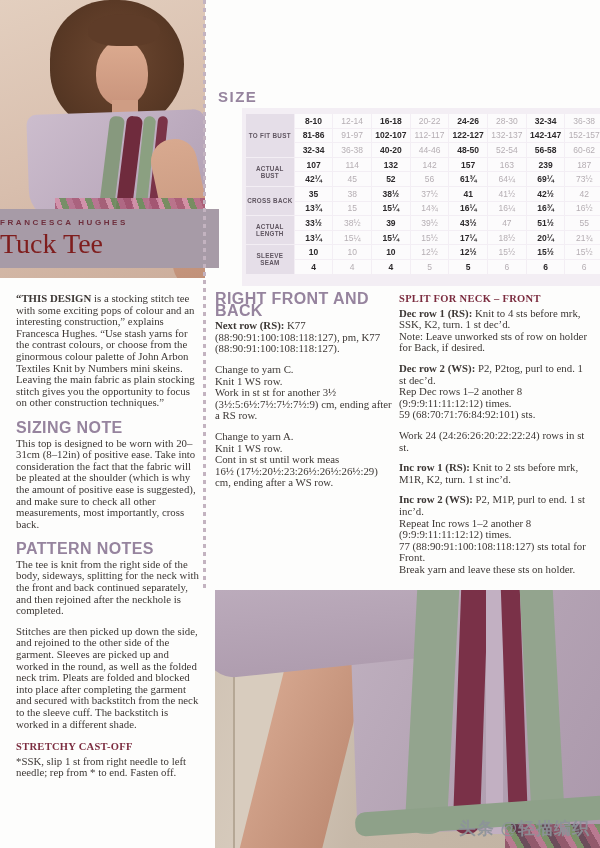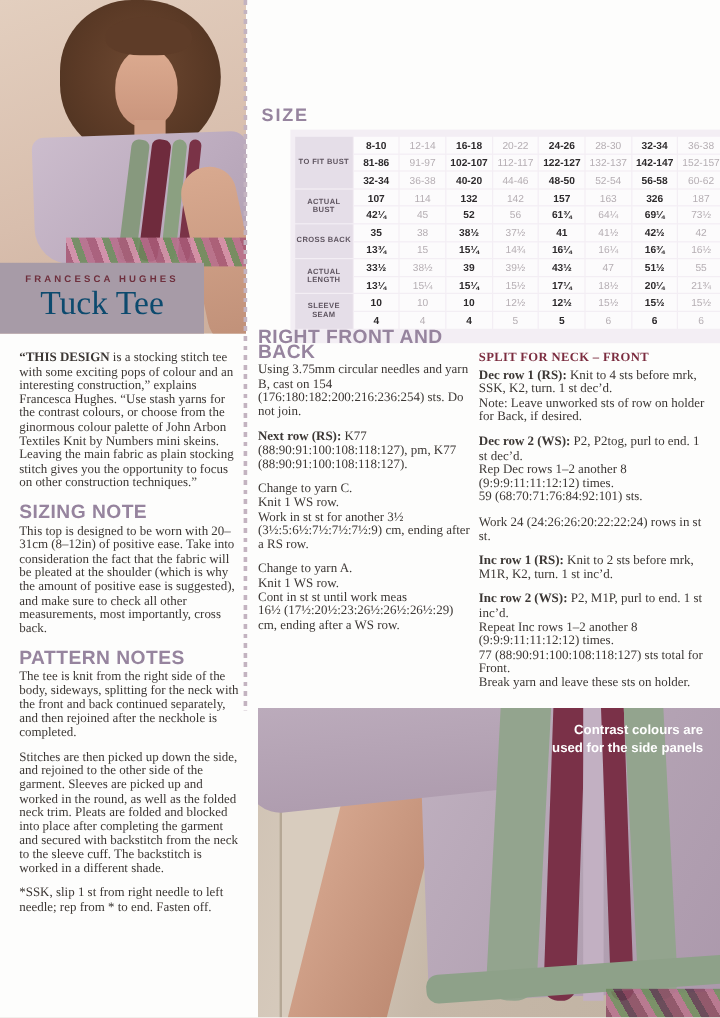--- a/index.html
+++ b/index.html
@@ -24,25 +24,25 @@
   .st-g1{left:104px;width:15px;background:#87997e;transform:rotate(7deg);}
   .st-m1{left:121px;width:16px;background:#6f2b3d;transform:rotate(7deg);}
   .st-g2{left:139px;width:12px;background:#8ba081;transform:rotate(6deg);}
   .st-m2{left:153px;width:10px;background:#7a3347;transform:rotate(6deg);}
   .arm-r{position:absolute;left:162px;top:138px;width:46px;height:150px;transform:rotate(-12deg);
         background:linear-gradient(#d8a98f,#c09078);border-radius:22px;}
   .skirt{position:absolute;left:55px;top:198px;width:150px;height:24px;opacity:.9;
         background:repeating-linear-gradient(70deg,#a85a77 0 7px,#d38fa8 7px 12px,#6f8b5e 12px 18px,#b76f8c 18px 24px);}
 
   
-  .title-block{position:absolute;left:0;top:219px;width:170px;height:59px;
-        background:var(--title_block_bg,#a79ba7);text-align:center;}
+  .title-block{position:absolute;left:0;top:209px;width:219px;height:59px;
+        background:var(--title_block_bg,#a79ba7);}
   .designer{font-family:"Liberation Sans",sans-serif;font-weight:bold;font-size:8px;
         letter-spacing:2.6px;color:#6e2f3d;padding-top:9px;}
-  .pattern-title{font-size:28px;color:#0c4a6e;line-height:1.2;}
+  .pattern-title{font-size:28px;color:#7f1d1d;line-height:1.2;}
 
   
   .stitch-line{position:absolute;left:203px;top:0;width:3px;height:592px;
         background:repeating-linear-gradient(to bottom,#c3b3c0 0 4px,transparent 4px 8px);}
 
   
   .size-heading{position:absolute;left:218px;top:88px;font-family:"Liberation Sans",sans-serif;
         font-weight:bold;font-size:15px;letter-spacing:1.5px;color:var(--accent_purple,#96849e);}
   .size-panel{position:absolute;left:215px;top:108px;width:385px;height:178px;
         background:var(--table_panel_bg,#f3eef4);margin-left:27px;}
@@ -52,21 +52,21 @@
   td.rowlabel{width:46px;background:var(--table_label_bg,#e5dee8);color:#5f5560;
         font-weight:bold;font-size:6.3px;letter-spacing:.3px;line-height:1.15;text-transform:uppercase;}
   td.val{width:36px;background:#fcfbfc;}
   td.val.b{color:#2d2a2c;font-weight:bold;}
   td.val.lt{color:var(--light_value,#b5aeb3);}
   td.unit{width:20px;color:#9b9398;font-size:7.5px;}
 
   
   .col{position:absolute;font-size:10.8px;line-height:11.6px;}
   .col-left{left:16px;top:293px;width:187px;}
-  .col-mid{left:215px;top:276px;width:177px;}
+  .col-mid{left:215px;top:293px;width:177px;}
   .col-right{left:399px;top:293px;width:190px;}
   .para{margin:0 0 9px 0;}
   .para .ptext{white-space:pre-line;}
   .para .lead{font-weight:bold;}
   .h-purple{font-family:"Liberation Sans",sans-serif;font-weight:bold;font-size:16px;
         letter-spacing:.4px;color:var(--accent_purple,#96849e);margin:13px 0 4px 0;}
   .h-purple.first{margin-top:0;}
   .h-red{font-family:Liberation Serif, serif;font-weight:bold;font-size:10.5px;
         letter-spacing:.3px;color:var(--accent_maroon,#7b2c3f);margin:11px 0 3px 0;}
   .h-red.first{margin-top:0;}
@@ -162,21 +162,21 @@
             <td class="unit">in</td>
           </tr>
           <tr>
             <td class="rowlabel" rowspan="2">ACTUAL BUST</td>
             <td class="val b">107</td>
             <td class="val lt">114</td>
             <td class="val b">132</td>
             <td class="val lt">142</td>
             <td class="val b">157</td>
             <td class="val lt">163</td>
-            <td class="val b">326</td>
+            <td class="val b">239</td>
             <td class="val lt">187</td>
             <td class="unit">cm</td>
           </tr>
           <tr>
             <td class="val b">42¼</td>
             <td class="val lt">45</td>
             <td class="val b">52</td>
             <td class="val lt">56</td>
             <td class="val b">61¾</td>
             <td class="val lt">64¼</td>
@@ -266,31 +266,31 @@
     <p class="para"><span class="ptext">This top is designed to be worn with 20–31cm (8–12in) of positive ease. Take into consideration the fact that the fabric will be pleated at the shoulder (which is why the amount of positive ease is suggested), and make sure to check all other measurements, most importantly, cross back.</span></p>
       </div>
 
     <div class="h-purple">PATTERN NOTES</div>
     <div>
 
     <p class="para"><span class="ptext">The tee is knit from the right side of the body, sideways, splitting for the neck with the front and back continued separately, and then rejoined after the neckhole is completed.</span></p>
         <p class="para"><span class="ptext">Stitches are then picked up down the side, and rejoined to the other side of the garment. Sleeves are picked up and worked in the round, as well as the folded neck trim. Pleats are folded and blocked into place after completing the garment and secured with backstitch from the neck to the sleeve cuff. The backstitch is worked in a different shade.</span></p>
       </div>
 
+    <div class="h-red">STRETCHY CAST-OFF</div>
     <div>
 
     <p class="para"><span class="ptext">*SSK, slip 1 st from right needle to left needle; rep from * to end. Fasten off.</span></p>
       </div>
   </div>
 
   <div class="col col-mid">
     <div class="h-purple first">RIGHT FRONT AND BACK</div>
     <div>
 
-    <p class="para"><span class="ptext">Using 3.75mm circular needles and yarn B, cast on 154 (176:180:182:200:216:236:254) sts. Do not join.</span></p>
         <p class="para"><b class="lead">Next row (RS): </b><span class="ptext">K77 (88:90:91:100:108:118:127), pm, K77 (88:90:91:100:108:118:127).</span></p>
         <p class="para"><span class="ptext">Change to yarn C.
 Knit 1 WS row.
 Work in st st for another 3½ (3½:5:6½:7½:7½:7½:9) cm, ending after a RS row.</span></p>
         <p class="para"><span class="ptext">Change to yarn A.
 Knit 1 WS row.
 Cont in st st until work meas
 16½ (17½:20½:23:26½:26½:26½:29) cm, ending after a WS row.</span></p>
       </div>
   </div>
@@ -318,16 +318,16 @@
     <div class="arm-b"></div>
     <div class="fabric"></div>
     <div class="sleeve-b"></div>
     <div class="bstripe bs-g1"></div>
     <div class="bstripe bs-m1"></div>
     <div class="bstripe bs-l1"></div>
     <div class="bstripe bs-m2"></div>
     <div class="bstripe bs-g2"></div>
     <div class="hem"></div>
     <div class="skirt-b"></div>
-    <div class="caption">Contrast colours are used for the side panels</div>
+    <div class="watermark">头条 @轻描编织</div>
   </div>
 
 </div>
 
 </body></html>

